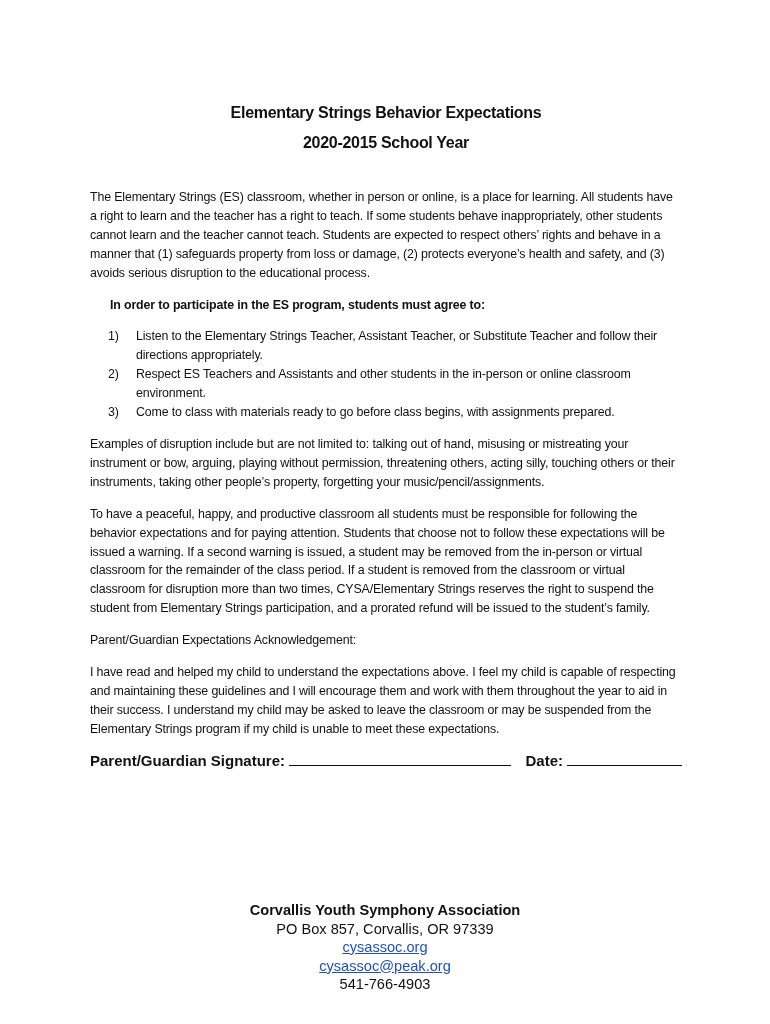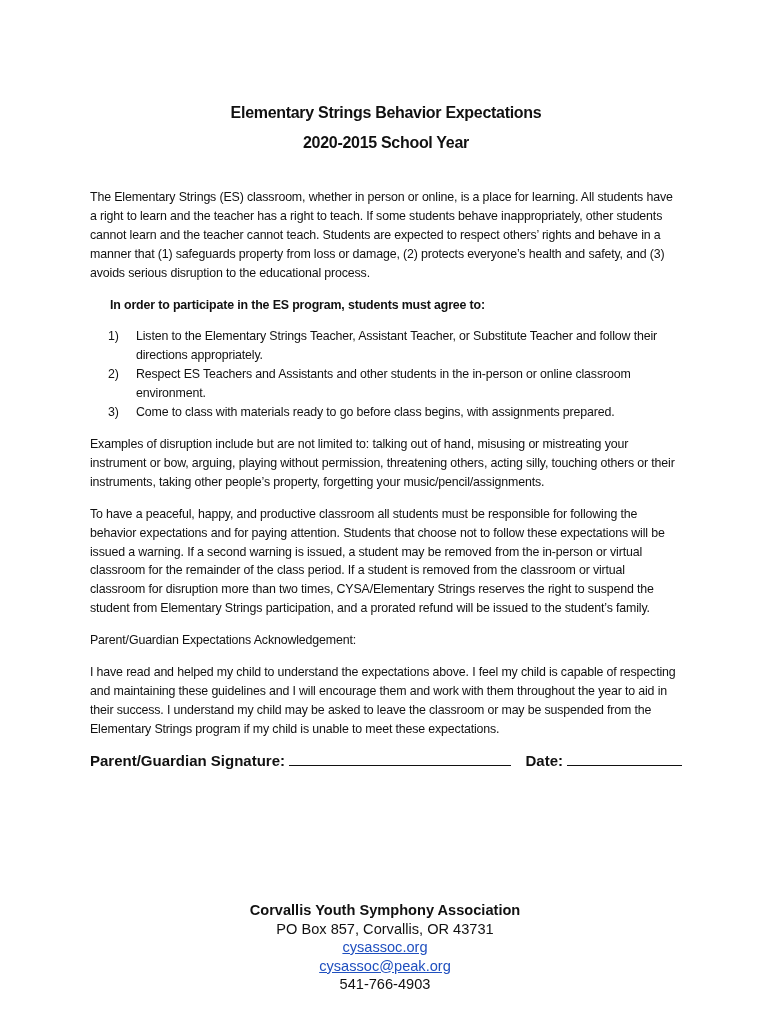--- a/index.html
+++ b/index.html
@@ -149,17 +149,17 @@
   <div class="signature-row">
     <span>Parent/Guardian Signature:</span>
     <span class="sig-line"></span>
     <span>Date:</span>
     <span class="date-line"></span>
   </div>
 </div>
 
 <div class="footer">
   <div class="org">Corvallis Youth Symphony Association</div>
-  <div>PO Box 857, Corvallis, OR 43731</div>
+  <div>PO Box 857, Corvallis, OR 97339</div>
   <a>cysassoc.org</a>
   <a>cysassoc@peak.org</a>
   <div>541-766-4903</div>
 </div>
 
 </body></html>

